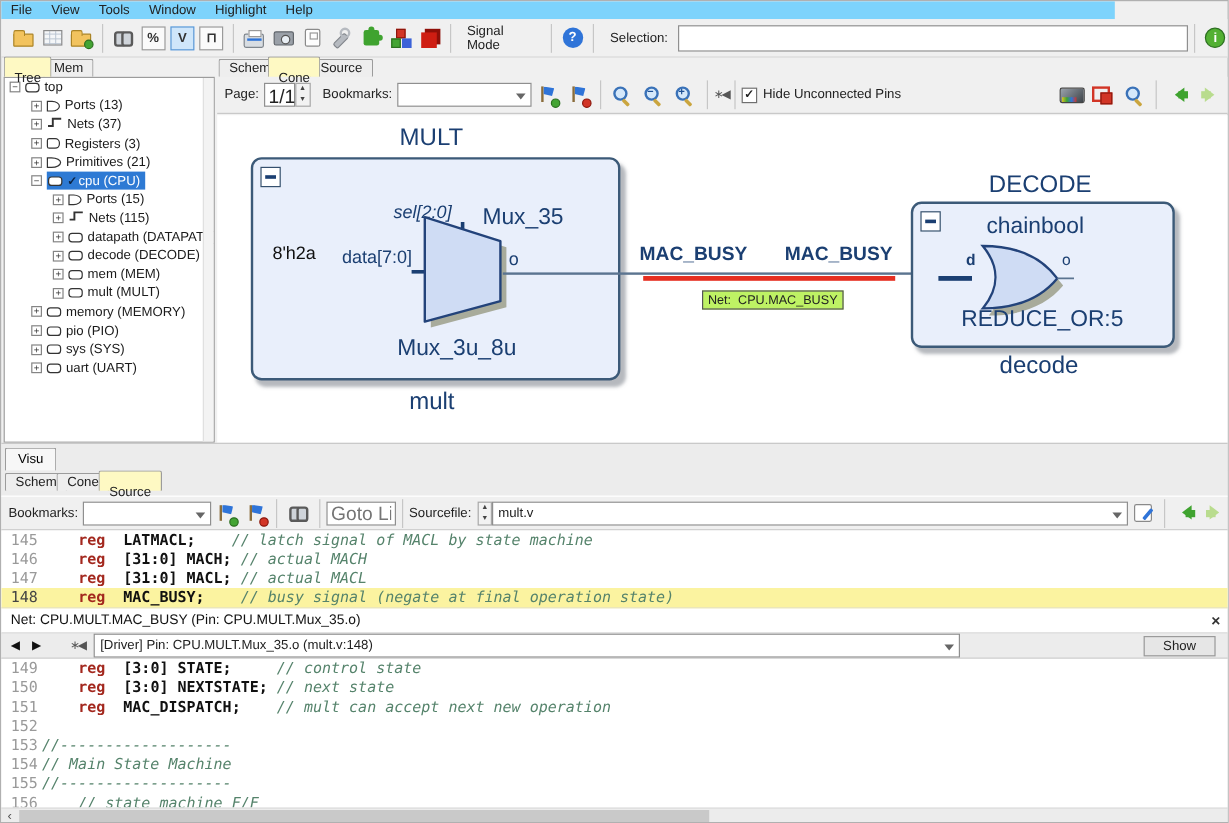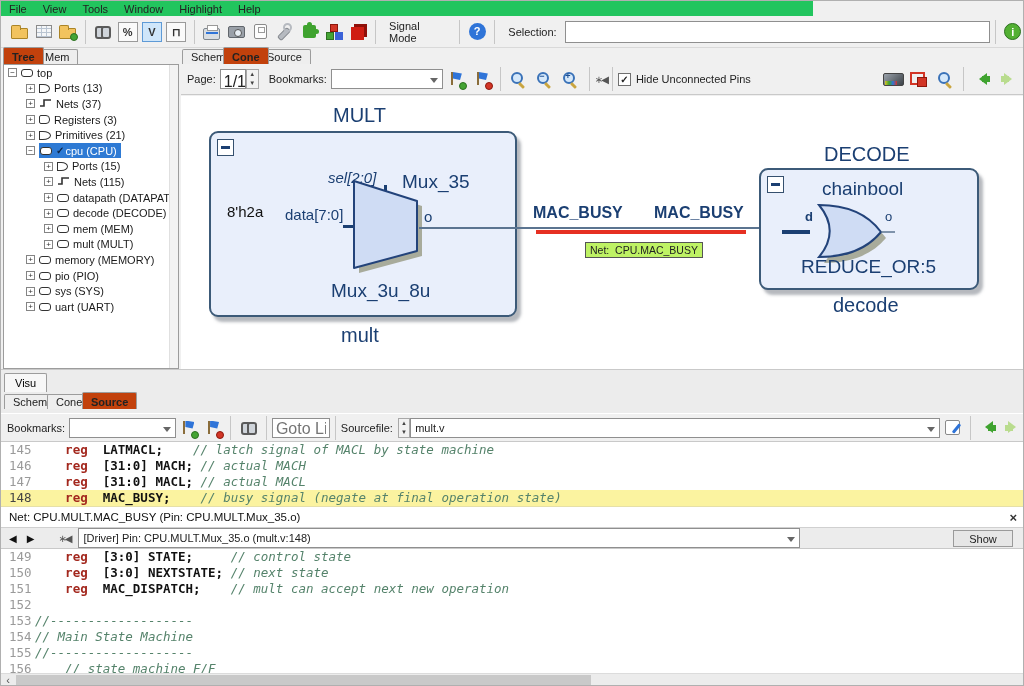--- a/index.html
+++ b/index.html
@@ -1,21 +1,21 @@
 <!DOCTYPE html>
 <html><head>
 <meta charset="utf-8">
 <style>
   * { margin:0; padding:0; box-sizing:border-box; }
   html,body { background:#d7d7d7; }
   #win { position:relative; width:1024px; height:686px; background:#f0f0f0;
          font-family:"Liberation Sans", sans-serif; overflow:hidden; border:1px solid #b0b0b0; }
 
   
-  #menubar { position:absolute; left:0; top:0; width:812px; height:15px; background:#22c55e;
+  #menubar { position:absolute; left:0; top:0; width:928px; height:15px; background:#7dd3fc;
              display:flex; align-items:center; gap:16px; padding-left:8px; font-size:11px; color:#222; }
   .menu-item { cursor:default; }
 
   
   #toolbar { position:absolute; left:0; top:15px; width:1024px; height:32px; background:#f0f0f0;
              border-bottom:1px solid #d9d9d9; display:flex; align-items:center; padding-left:6px; }
   .tbtn { width:24px; height:24px; display:flex; align-items:center; justify-content:center; margin:0 1px; }
   .vsep { width:1px; height:24px; background:#c6c6c6; margin:0 5px; }
   .tool-label { font-size:11px; color:#222; padding:0 8px; }
 
@@ -81,21 +81,21 @@
   .rr::before { content:''; position:absolute; top:0; left:0; width:11px; height:9px; border:2px solid #d23526; }
   .rr::after { content:''; position:absolute; bottom:0; right:1px; width:8px; height:8px; background:#d23526; border:1px solid #8d170c; }
   .editic { position:relative; width:15px; height:15px; background:#fff; border:1px solid #8a8a8a; border-radius:2px; }
   .editic::after { content:''; position:absolute; top:2px; right:1px; width:3px; height:11px; background:#2f74d8; transform:rotate(40deg); border-radius:1px; }
   .closex { font-size:13px; color:#333; font-weight:700; cursor:default; }
 
   
   #tabrow { position:absolute; left:0; top:47px; width:1024px; height:16px; }
   .tab { position:absolute; top:1px; height:15px; padding:1px 8px 0; font-size:11px; color:#222; background:#eee;
          border:1px solid #9c9c9c; border-bottom:none; border-radius:2px 2px 0 0; }
-  .tab.active { background:#c2410c; top:-1px; height:17px; padding-top:3px; z-index:2; font-weight:700; }
+  .tab.active { background:#fef9c3; top:-1px; height:17px; padding-top:11px; z-index:2; font-weight:400; }
 
   
   #treepanel { position:absolute; left:2px; top:63px; width:176px; height:305px; background:#fff; border:1px solid #9c9c9c; overflow:hidden; }
   #treescroll { position:absolute; right:0; top:0; width:9px; height:100%; background:#f3f3f3; border-left:1px solid #e0e0e0; }
   .trow { display:flex; align-items:center; height:15.6px; font-size:11px; color:#1a1a1a; white-space:nowrap; }
   .lv0 { padding-left:4px; } .lv1 { padding-left:22px; } .lv2 { padding-left:40px; }
   .exp { width:9px; height:9px; border:1px solid #848484; background:#fff; font-size:8px; line-height:7px; text-align:center; color:#333; margin-right:4px; flex:none; }
   .ti { flex:none; margin-right:4px; }
   .ti-mod { width:12px; height:8px; border:1.5px solid #333; border-radius:3px; background:#fff; }
   .ti-port { width:11px; height:9px; border:1.5px solid #333; border-radius:0 60% 60% 0 / 0 50% 50% 0; background:#fff; }

